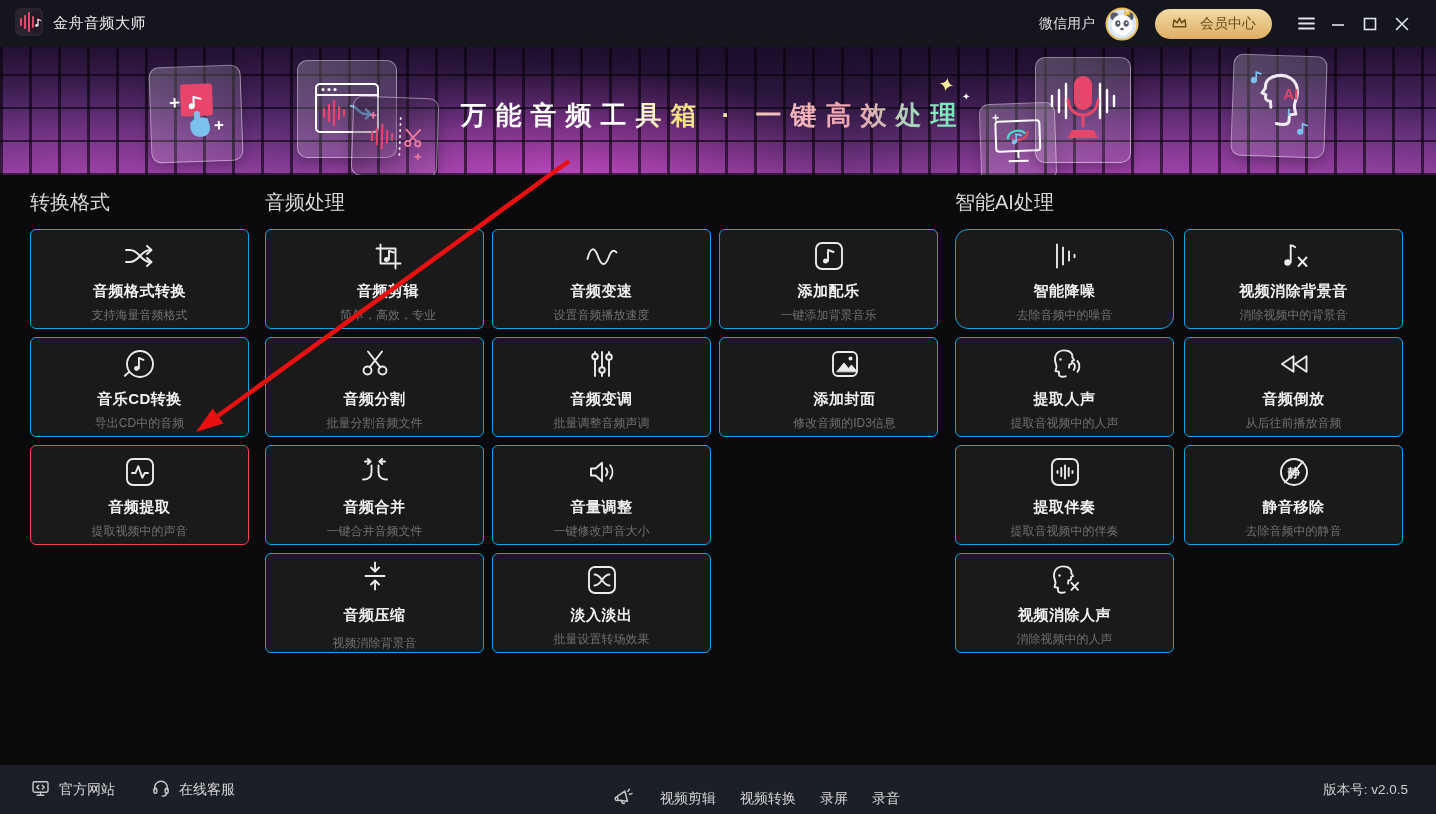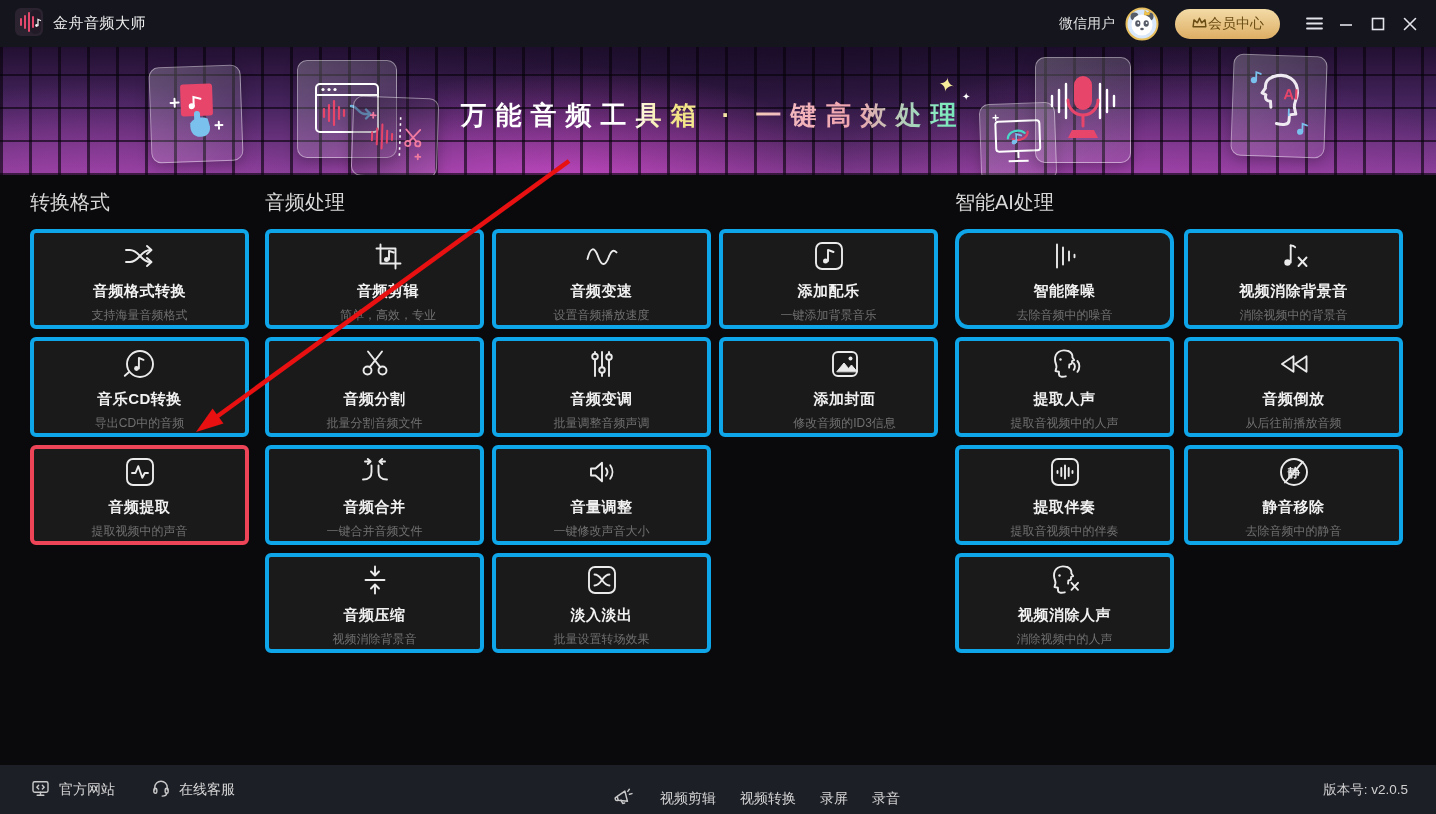--- a/index.html
+++ b/index.html
@@ -9,27 +9,27 @@
     font-family:"Liberation Sans","DejaVu Sans",sans-serif;
     -webkit-font-smoothing:antialiased;
   }
   
   .titlebar{
     position:absolute;top:0;left:0;width:1436px;height:47px;
     background:#14151d;display:flex;align-items:center;z-index:30;
   }
   .tb-left{display:flex;align-items:center;gap:10px;padding-left:15px;}
   .app-title{font-size:15px;color:#ececec;letter-spacing:.5px;}
-  .tb-right{margin-left:auto;display:flex;align-items:center;padding-right:10px;}
+  .tb-right{margin-left:auto;display:flex;align-items:center;padding-right:18px;}
   .user-name{font-size:14px;color:#e0e0e0;}
   .avatar{width:34px;height:34px;margin-left:10px;border-radius:50%;overflow:visible;cursor:pointer;}
   .vip-btn{
     margin-left:16px;height:30px;padding:0 16px;border:none;border-radius:16px;
     background:linear-gradient(180deg,#f3dba6,#ddae64);
-    color:#6a4d15;font-size:14px;display:flex;align-items:center;gap:0;cursor:pointer;
+    color:#6a4d15;font-size:14px;display:flex;align-items:center;gap:12px;cursor:pointer;
     font-family:inherit;
   }
   .win-controls{display:flex;align-items:center;margin-left:18px;}
   .win-btn{width:32px;height:32px;display:flex;align-items:center;justify-content:center;cursor:pointer;color:#e2e4ea;}
   
   .banner{
     position:absolute;top:47px;left:0;width:1436px;height:128px;overflow:hidden;z-index:5;
     background:
       radial-gradient(430px 190px at 40% 112%, rgba(233,77,219,.55), rgba(233,77,219,0) 65%),
       radial-gradient(520px 210px at 80% 118%, rgba(198,72,198,.38), rgba(198,72,198,0) 65%),
@@ -62,21 +62,21 @@
   .section{position:absolute;top:192px;z-index:10;}
   #sec0{left:30px;}
   #sec1{left:265px;}
   #sec2{left:955px;}
   .section h2{margin:0;font-size:20px;font-weight:400;color:#d8d8d8;height:20px;line-height:20px;}
   .grid{margin-top:17px;display:grid;gap:8px;grid-auto-rows:100px;}
   #sec0 .grid{grid-template-columns:219px;}
   #sec1 .grid{grid-template-columns:repeat(3,219px);}
   #sec2 .grid{grid-template-columns:repeat(2,219px);column-gap:10px;}
   .card{
-    background:#1a1a1b;border-radius:6px;border:4px solid #0ea5e9;cursor:pointer;
+    background:#1a1a1b;border-radius:6px;border:1px solid #0ea5e9;cursor:pointer;
     display:flex;flex-direction:column;align-items:center;justify-content:center;
     padding-top:2px;box-sizing:border-box;
   }
   .card.highlighted{border-color:#ee4458;}
   .card .ic{height:40px;display:flex;align-items:center;justify-content:center;}
   .card .t{margin-top:6px;font-size:15px;font-weight:700;color:#f2f2f2;letter-spacing:.5px;}
   .card .s{margin-top:6px;font-size:12px;color:#707070;}
   
   .footer{
     position:absolute;left:0;top:765px;width:1436px;height:49px;background:#1d1f27;
@@ -397,21 +397,21 @@
         <span class="ic">
           <svg width="40" height="40" viewBox="0 0 40 40" fill="none" stroke="#ebebeb" stroke-width="1.9" stroke-linecap="round" stroke-linejoin="round">
             <path d="M9 16.5v7h4.5l6.5 5.8V10.7l-6.5 5.8z"></path>
             <path d="M24 16.3a6 6 0 0 1 0 7.4"></path>
             <path d="M28.2 13.2a11.5 11.5 0 0 1 0 13.6"></path>
           </svg>
         </span>
         <span class="t">音量调整</span>
         <span class="s">一键修改声音大小</span>
       </div>
-      <div class="card" style="grid-area: 4 / 1;">
+      <div class="card" style="grid-area: 4 / 1; justify-content: space-between;">
         <span class="ic">
           <svg width="40" height="40" viewBox="0 0 40 40" fill="none" stroke="#ebebeb" stroke-width="1.9" stroke-linecap="round" stroke-linejoin="round">
             <path d="M10.5 20h19"></path>
             <path d="M20 6.5v8.5"></path>
             <path d="M16 11.5l4 4 4-4"></path>
             <path d="M20 33.5V25"></path>
             <path d="M16 28.5l4-4 4 4"></path>
           </svg>
         </span>
         <span class="t">音频压缩</span>

